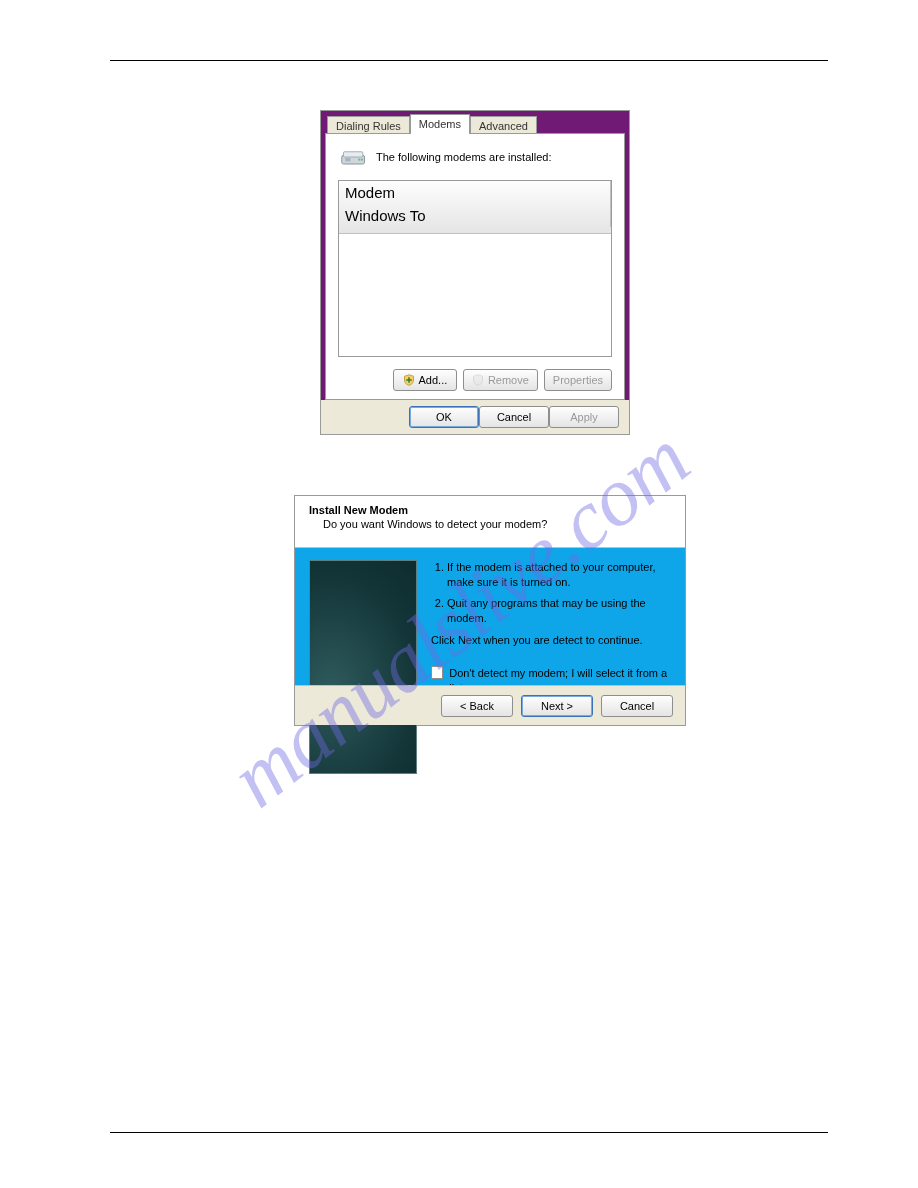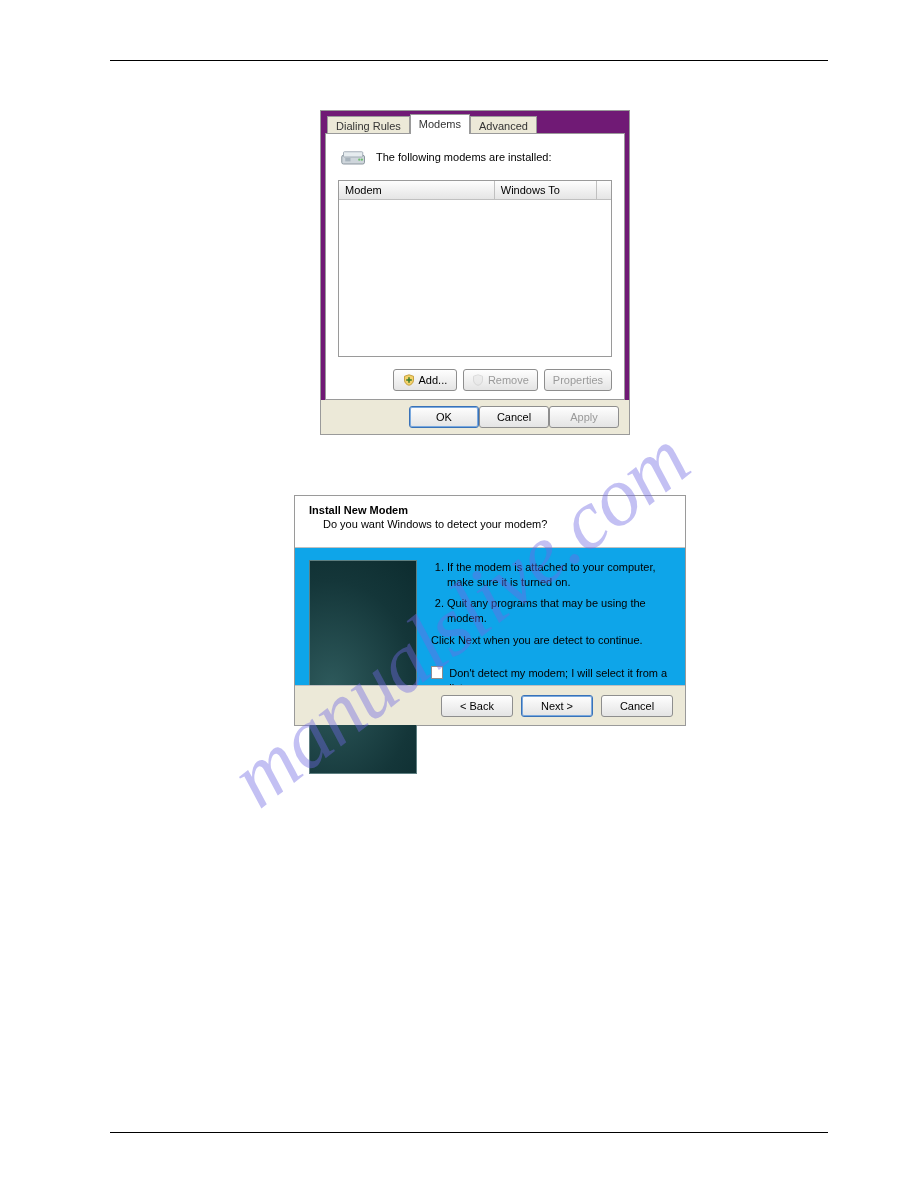--- a/index.html
+++ b/index.html
@@ -90,23 +90,24 @@
     position: absolute;
     left: 12px;
     right: 12px;
     top: 46px;
     bottom: 42px;
     border: 1px solid #9a9a9a;
     background: #fff;
   }
   .list-head {
     display: flex;
-    font-size: 11px;
+    font-size: 15px;
     background: linear-gradient(#fdfdfd, #e5e5e5);
     border-bottom: 1px solid #c0c0c0;
+    flex-direction: column;
   }
   .list-head .col {
     padding: 3px 6px;
     border-right: 1px solid #c0c0c0;
   }
   .list-head .col.modem { flex: 1.6; }
   .list-head .col.att { flex: 1; }
   .list-head .col.last { width: 14px; border-right: none; }
 
   .rowbtns {

